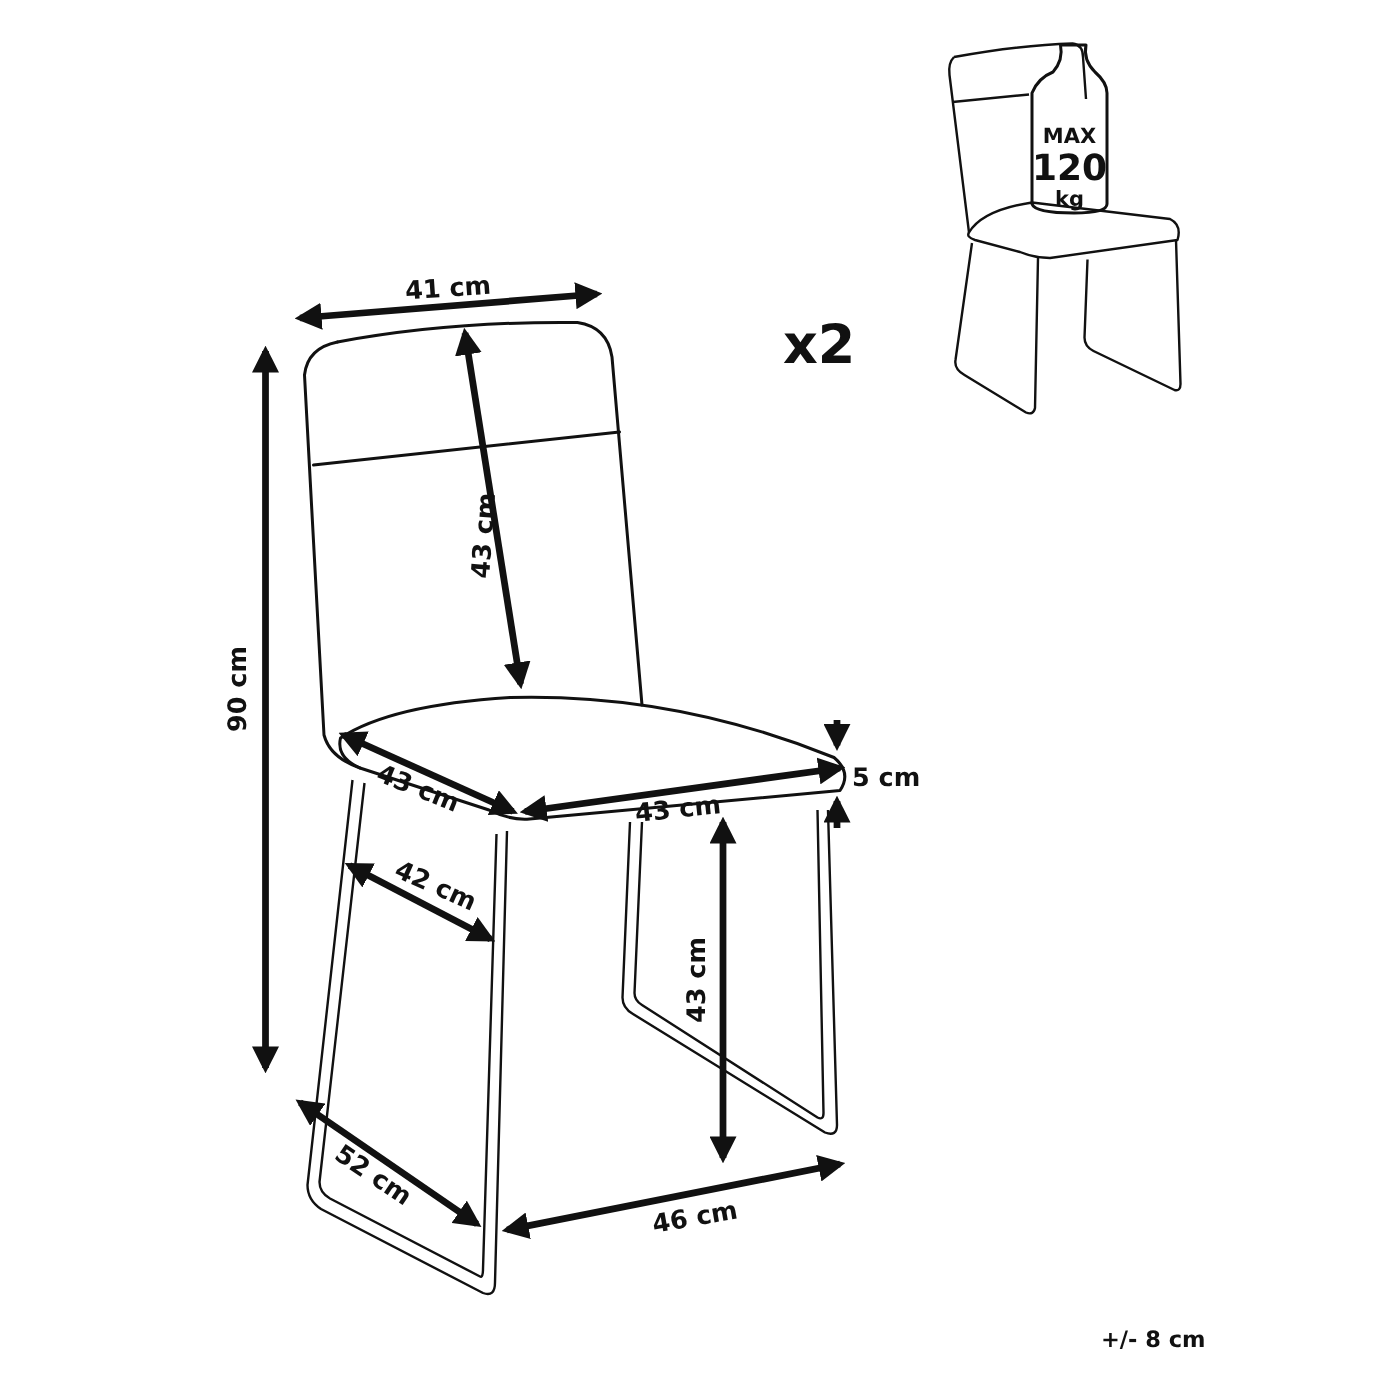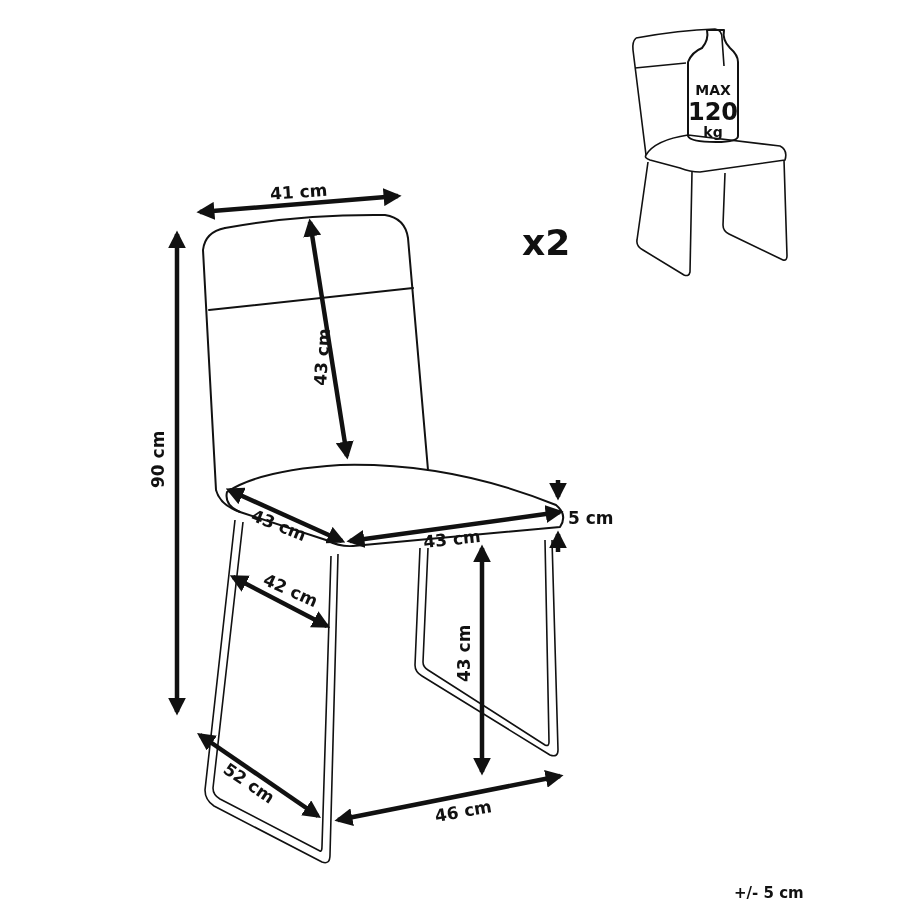--- a/index.html
+++ b/index.html
@@ -3,21 +3,21 @@
 <meta charset="utf-8">
 <style>
   html, body { margin:0; padding:0; background:#ffffff; }
   body { width:920px; height:920px; position:relative; overflow:hidden;
          font-family:"DejaVu Sans", "Liberation Sans", sans-serif; }
   svg { position:absolute; left:0; top:0; }
   .lbl { font-family:"DejaVu Sans", "Liberation Sans", sans-serif; font-weight:bold; fill:#111; }
   .line { fill:none; stroke:#111; stroke-width:2; stroke-linejoin:round; stroke-linecap:round; }
   .thin { fill:none; stroke:#111; stroke-width:1.6; stroke-linejoin:round; }
   .dim { stroke:#111; stroke-width:4.5; fill:none; }
-  .qty { position:absolute; left:522px; top:222px; font-weight:bold; font-size:36px; color:#111; }
+  .qty { position:absolute; left:522px; top:210px; font-weight:bold; font-size:36px; color:#111; }
   .tol { position:absolute; left:734px; top:884px; font-weight:bold; font-size:15px; color:#111; }
 </style>
 </head>
 <body>
 
 <svg width="920" height="920" viewBox="0 0 920 920">
   <defs>
     <marker id="ah" viewBox="0 0 10 10" refX="8" refY="5" markerWidth="4" markerHeight="4" orient="auto-start-reverse">
       <path d="M0,0 L10,5 L0,10 z" fill="#111"></path>
     </marker>
@@ -72,13 +72,13 @@
     <path class="thin" d="M725,173 L723,225 Q723,231 729,234 L783,260 Q787,261 787,256 L784,160"></path>
 
     <path class="line" d="M707,30 L724,30 Q722,40 730,48 Q738,55 738,62 L738,136 Q738,142 716,142 Q690,142 688,136 L688,62 Q692,52 702,48 Q709,40 707,30 z" fill="#fff"></path>
     <text class="lbl" x="713" y="95" font-size="14" text-anchor="middle">MAX</text>
     <text class="lbl" x="713" y="120" font-size="24" text-anchor="middle">120</text>
     <text class="lbl" x="713" y="137" font-size="14" text-anchor="middle">kg</text>
   </g>
 </svg>
 
 <div class="qty">x2</div>
-<div class="tol">+/- 5 cm</div>
+<div class="tol">+/- 8 cm</div>
 
 </body></html>

